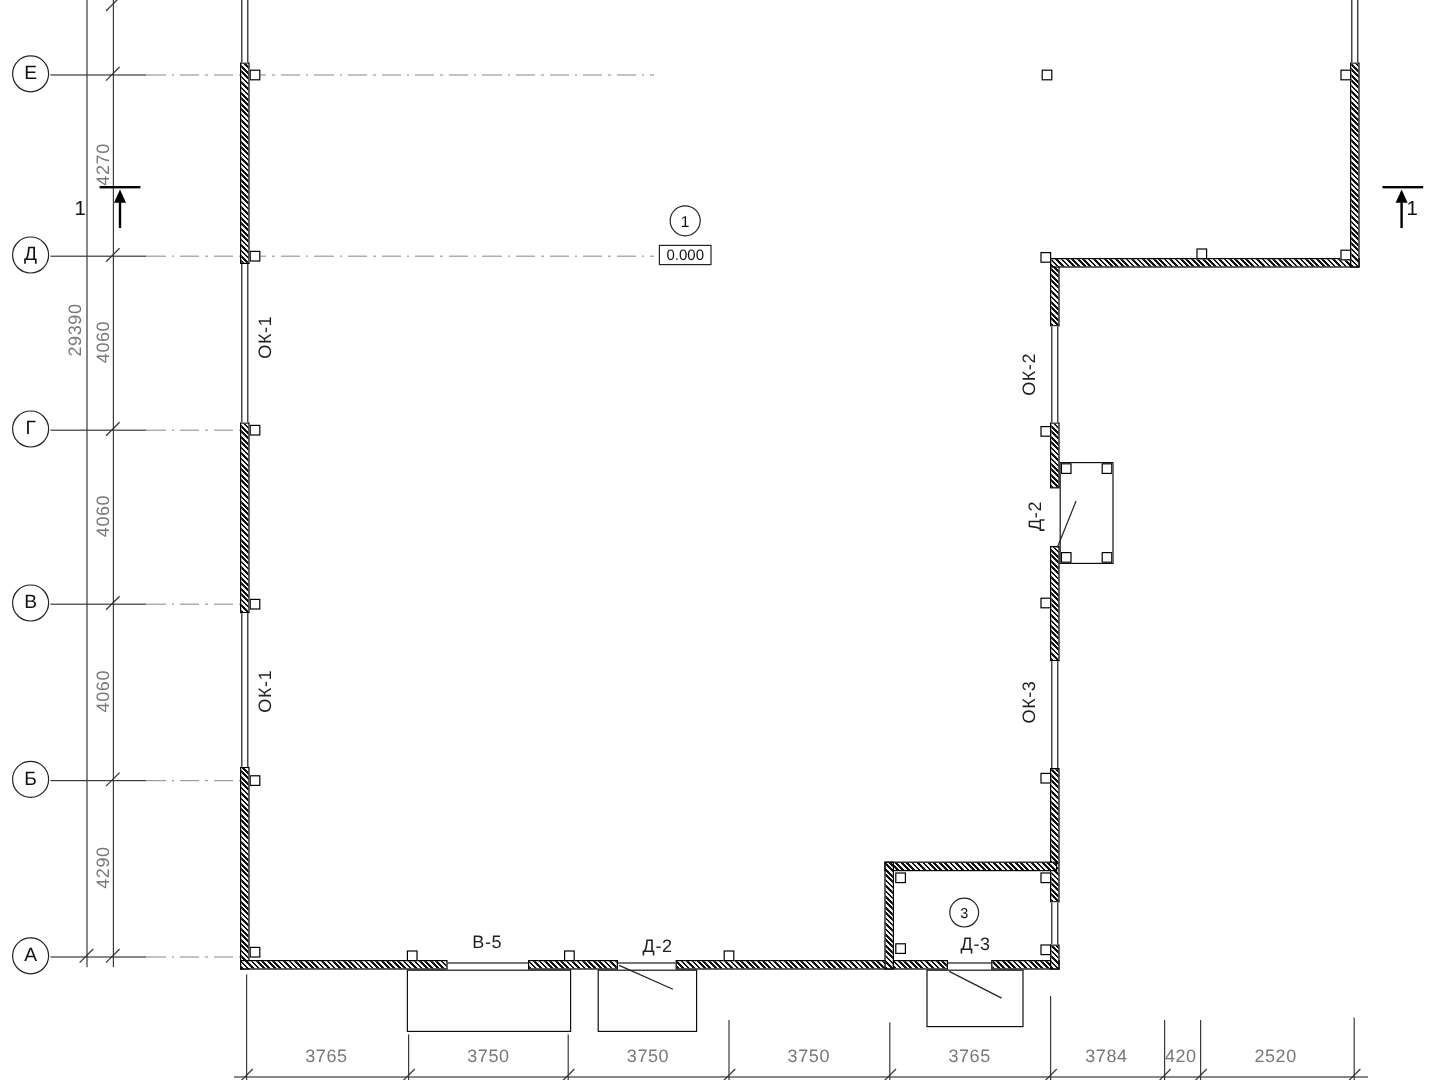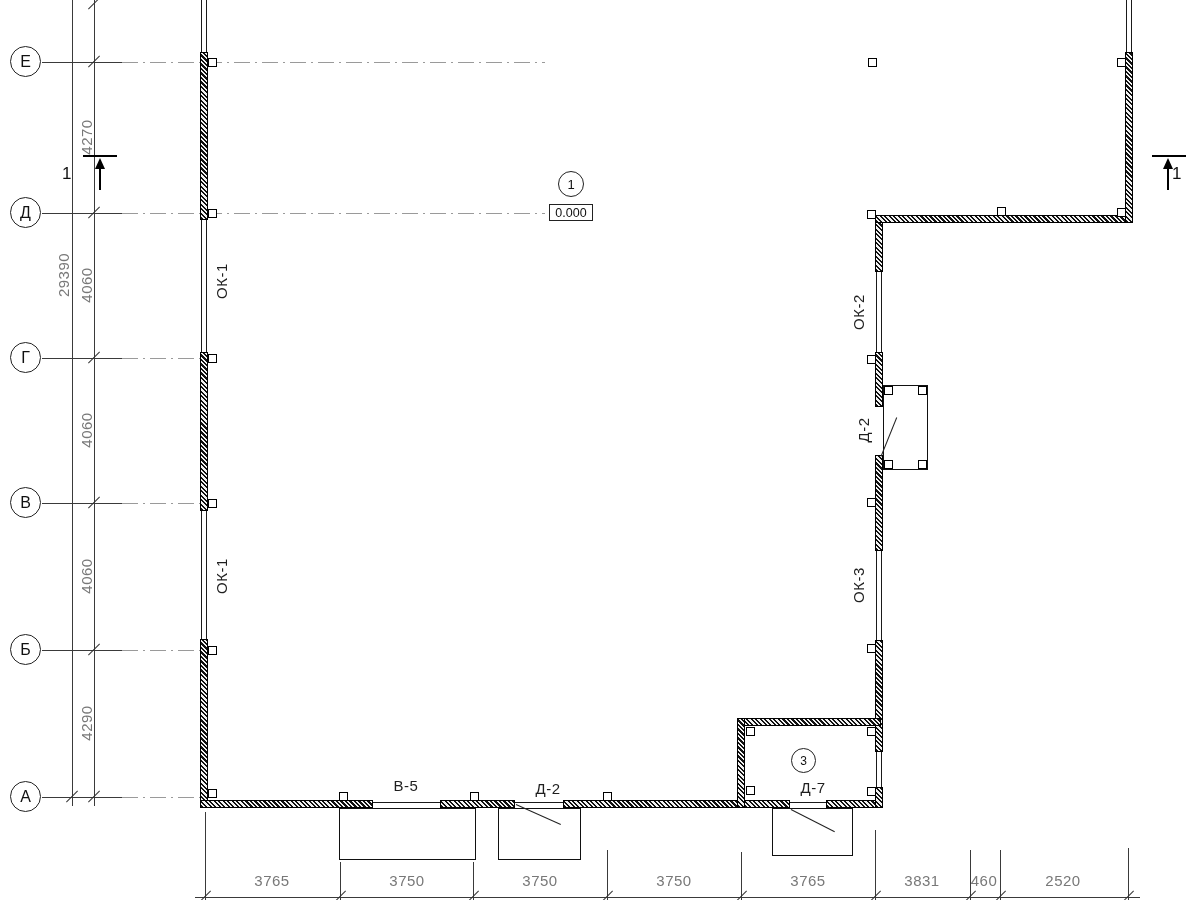--- a/index.html
+++ b/index.html
@@ -178,21 +178,21 @@
   <div class="leaf" style="left:791px;top:809px;width:49px;transform:rotate(27deg);"></div>
   <div class="leaf" style="left:881px;top:456px;width:42px;transform:rotate(-68deg);"></div>
 
   <div class="labv" style="left:221px;top:281px;">ОК-1</div>
   <div class="labv" style="left:221px;top:576px;">ОК-1</div>
   <div class="labv" style="left:858px;top:312px;">ОК-2</div>
   <div class="labv" style="left:858px;top:585px;">ОК-3</div>
   <div class="labv" style="left:863px;top:430px;">Д-2</div>
   <div class="lab" style="left:406px;top:777px;">В-5</div>
   <div class="lab" style="left:548px;top:780px;">Д-2</div>
-  <div class="lab" style="left:813px;top:779px;">Д-7</div>
+  <div class="lab" style="left:813px;top:779px;">Д-3</div>
 
   <div class="ln" style="left:195px;top:897px;width:945px;height:1px;"></div>
   <div class="ln" style="left:205px;top:812px;width:1px;height:90px;"></div>
   <div class="ln" style="left:340px;top:862px;width:1px;height:40px;"></div>
   <div class="ln" style="left:473px;top:862px;width:1px;height:40px;"></div>
   <div class="ln" style="left:607px;top:850px;width:1px;height:52px;"></div>
   <div class="ln" style="left:741px;top:852px;width:1px;height:50px;"></div>
   <div class="ln" style="left:875px;top:830px;width:1px;height:72px;"></div>
   <div class="ln" style="left:970px;top:850px;width:1px;height:52px;"></div>
   <div class="ln" style="left:1000px;top:850px;width:1px;height:52px;"></div>
@@ -206,17 +206,17 @@
   <div class="tick" style="left:867px;top:896px;"></div>
   <div class="tick" style="left:962px;top:896px;"></div>
   <div class="tick" style="left:992px;top:896px;"></div>
   <div class="tick" style="left:1120px;top:896px;"></div>
 
   <div class="dimt" style="left:272px;top:872px;">3765</div>
   <div class="dimt" style="left:407px;top:872px;">3750</div>
   <div class="dimt" style="left:540px;top:872px;">3750</div>
   <div class="dimt" style="left:674px;top:872px;">3750</div>
   <div class="dimt" style="left:808px;top:872px;">3765</div>
-  <div class="dimt" style="left:922px;top:872px;">3831</div>
-  <div class="dimt" style="left:984px;top:872px;">460</div>
+  <div class="dimt" style="left:922px;top:872px;">3784</div>
+  <div class="dimt" style="left:984px;top:872px;">420</div>
   <div class="dimt" style="left:1063px;top:872px;">2520</div>
 
 </div>
 
 </body></html>

